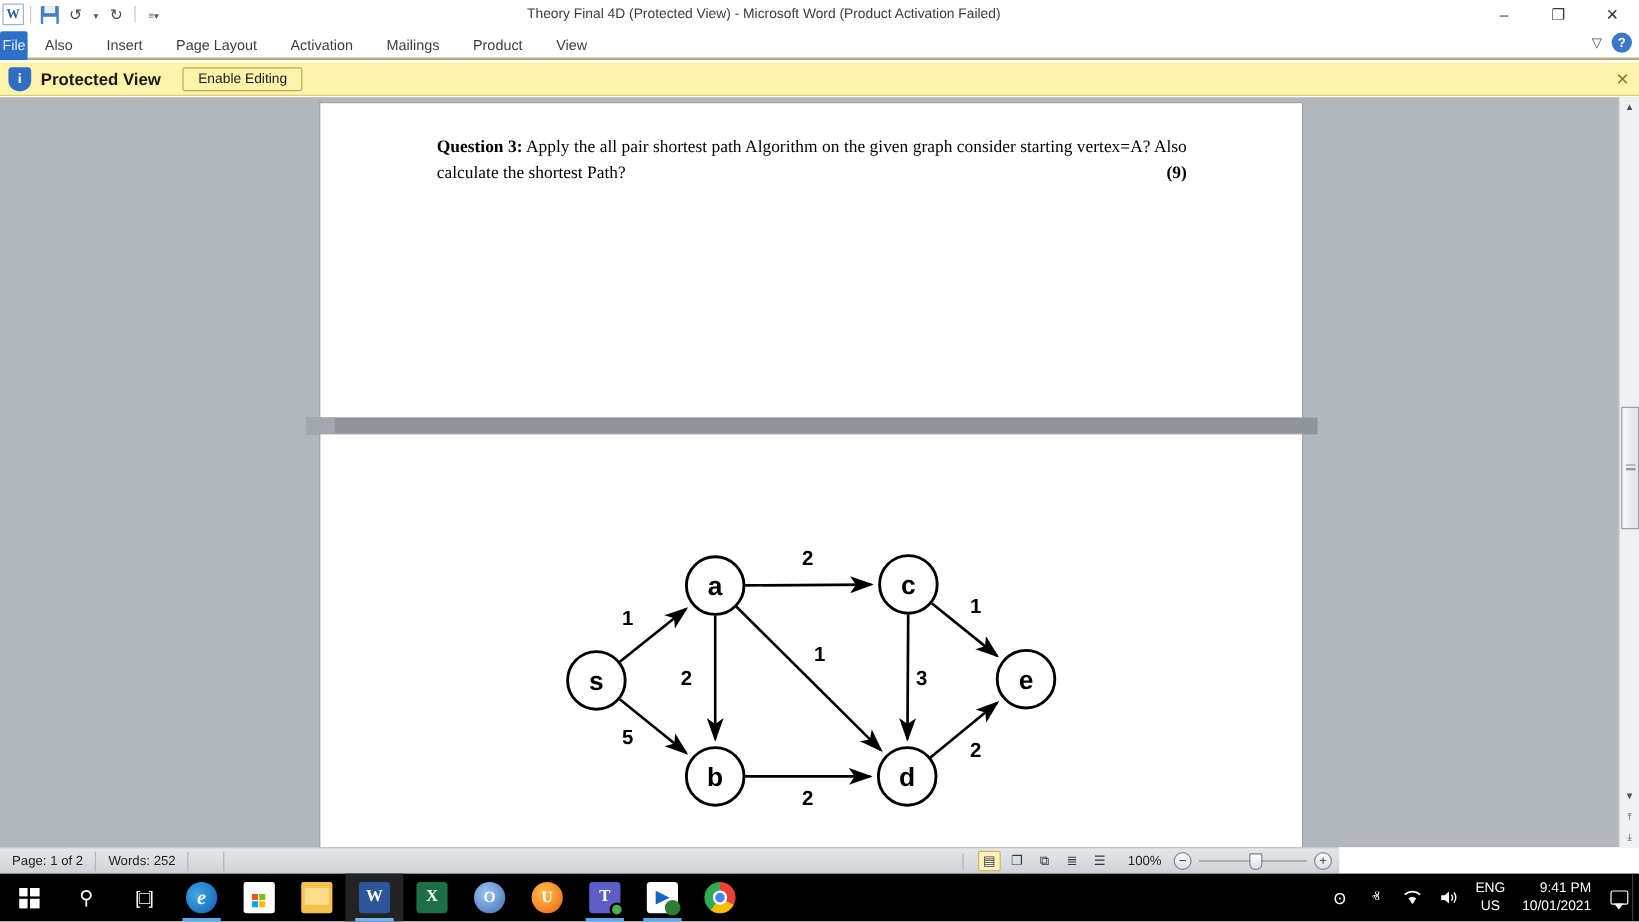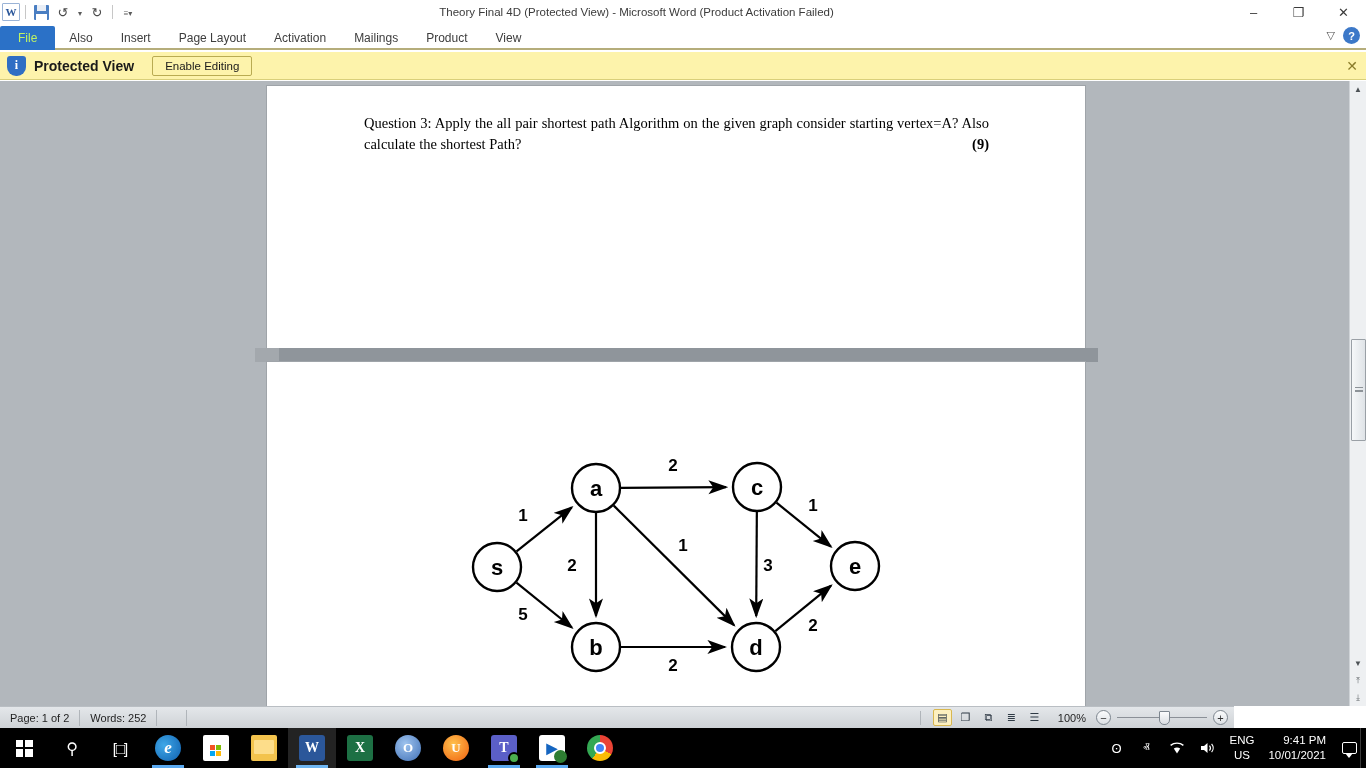--- a/index.html
+++ b/index.html
@@ -54,23 +54,23 @@
   .ribbon {
     position: absolute; left: 0; top: 24px; width: 1366px; height: 26px;
     background: #ffffff; border-bottom: 2px solid #b5ad7b;
   }
   .tabs { position: absolute; left: 0; top: 0; height: 26px; display: flex; align-items: flex-end; }
   .tab {
     height: 24px; padding: 0 14px; line-height: 24px; font-size: 12px; color: #3d3d3d;
     white-space: nowrap;
   }
   .tab.active {
-    background: #2b71c7; color: #bef264; font-weight: normal;
+    background: #2b71c7; color: #e5e5e5; font-weight: normal;
     border-top-left-radius: 2px; border-top-right-radius: 2px;
-    padding: 0 18px;
+    padding: 0 2px;
   }
   .ribbon-right { position: absolute; right: 6px; top: 3px; display: flex; align-items: center; gap: 8px; }
   .ribbon-min { font-size: 11px; color: #4b4b4b; }
   .ribbon-help {
     width: 17px; height: 17px; border-radius: 50%; background: #3c78c8; color: #fff;
     font-size: 11px; font-weight: bold; display: flex; align-items: center; justify-content: center;
   }
 
   
   .pvbar {
@@ -111,21 +111,21 @@
   .page-gap-tab {
     position: absolute; left: 255px; top: 267px; width: 24px; height: 14px; background: #a3a8ad;
   }
   .page2 { left: 267px; top: 281px; width: 818px; height: 344px; }
 
   .qtext {
     position: absolute; left: 97px; top: 27px; width: 625px;
     font-family: "Liberation Serif", serif; font-size: 14.5px; color: #000;
     text-align: justify; line-height: 1.45;
   }
-  .qtext b { font-weight: normal; margin-top: 48px; }
+  .qtext b { font-weight: bold; margin-top: 48px; }
   .qmarks { float: right; font-weight: bold; }
 
   
   .vscroll {
     position: absolute; right: 0; top: 81px; width: 17px; height: 625px;
     background: #eef0f2; border-left: 1px solid #cfd3d7;
   }
   .vs-btn {
     position: absolute; left: 0; width: 16px; height: 17px;
     display: flex; align-items: center; justify-content: center;
@@ -141,21 +141,21 @@
     border: 1px solid #9aa0a6; border-radius: 1px;
   }
   .vs-grip {
     position: absolute; left: 3px; top: 47px; width: 8px; height: 5px;
     border-top: 1px solid #8d9398; border-bottom: 1px solid #8d9398;
   }
   .vs-grip:after { content:""; position:absolute; left:0; top:2px; width:8px; height:1px; background:#8d9398; }
 
   
   .statusbar {
-    position: absolute; left: 0; top: 706px; width: 1234px; height: 22px;
+    position: absolute; left: 0; top: 706px; width: 1116px; height: 22px;
     background: linear-gradient(to bottom, #e4e7ea, #ced2d6);
     border-top: 1px solid #b9bec3;
     display: flex; align-items: center; font-size: 11px; color: #1f1f1f;
   }
   .sb-item { padding: 0 10px; height: 16px; line-height: 16px; border-right: 1px solid #b0b5ba; }
   .sb-right { position: absolute; right: 6px; display: flex; align-items: center; gap: 6px; }
   .view-btns { display: flex; align-items: center; gap: 4px; margin-right: 8px; }
   .vb {
     width: 19px; height: 17px; display: flex; align-items: center; justify-content: center;
     font-size: 11px; color: #2f3a45;

